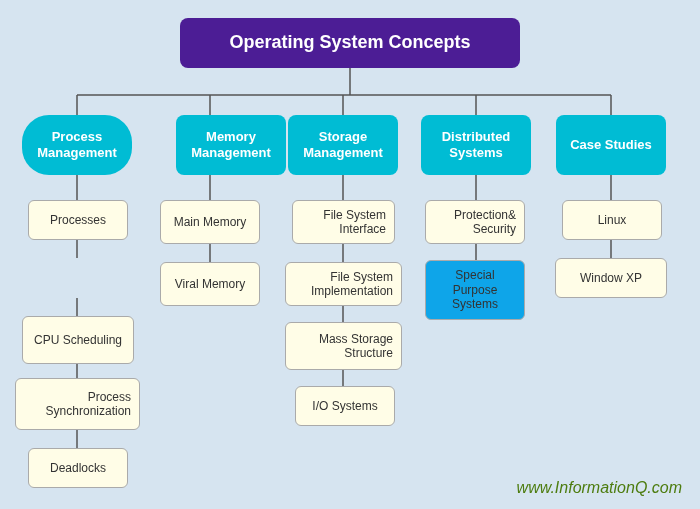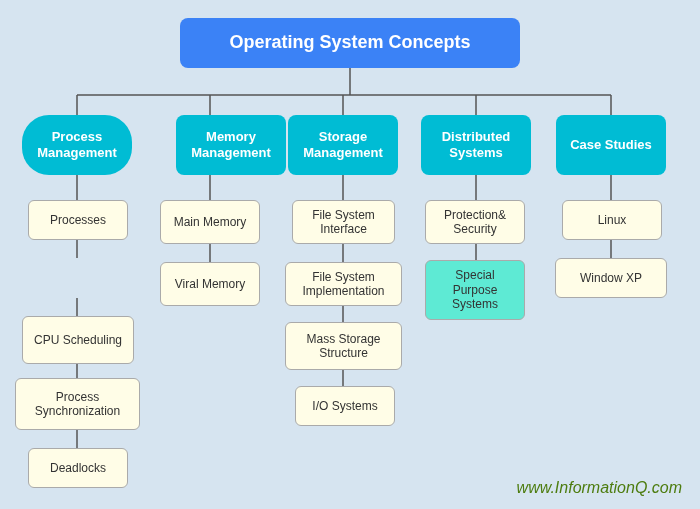--- a/index.html
+++ b/index.html
@@ -27,21 +27,21 @@
       position: absolute;
       text-align: center;
       font-size: 13px;
       font-weight: bold;
       line-height: 1.2;
       display: flex;
       align-items: center;
       justify-content: center;
     }
     .node-root {
-      background: #3b82f6;
+      background: #4c1d95;
       color: white;
       border-radius: 8px;
       padding: 8px 14px;
       font-size: 18px;
       font-weight: bold;
     }
     .node-category {
       background: #00bcd4;
       color: white;
       border-radius: 8px;
@@ -50,23 +50,24 @@
       font-weight: bold;
     }
     .node-item {
       background: #fffde7;
       color: #333;
       border: 1.5px solid #aaa;
       border-radius: 6px;
       padding: 5px 8px;
       font-size: 12px;
       font-weight: normal;
+      text-align: right;
     }
     .node-highlight {
-      background: #5eead4;
+      background: #0ea5e9;
       color: #333;
       border: 1.5px solid #aaa;
       border-radius: 6px;
       padding: 5px 12px;
       font-size: 12px;
       font-weight: normal;
     }
     .watermark {
       position: absolute;
       bottom: 12px;

